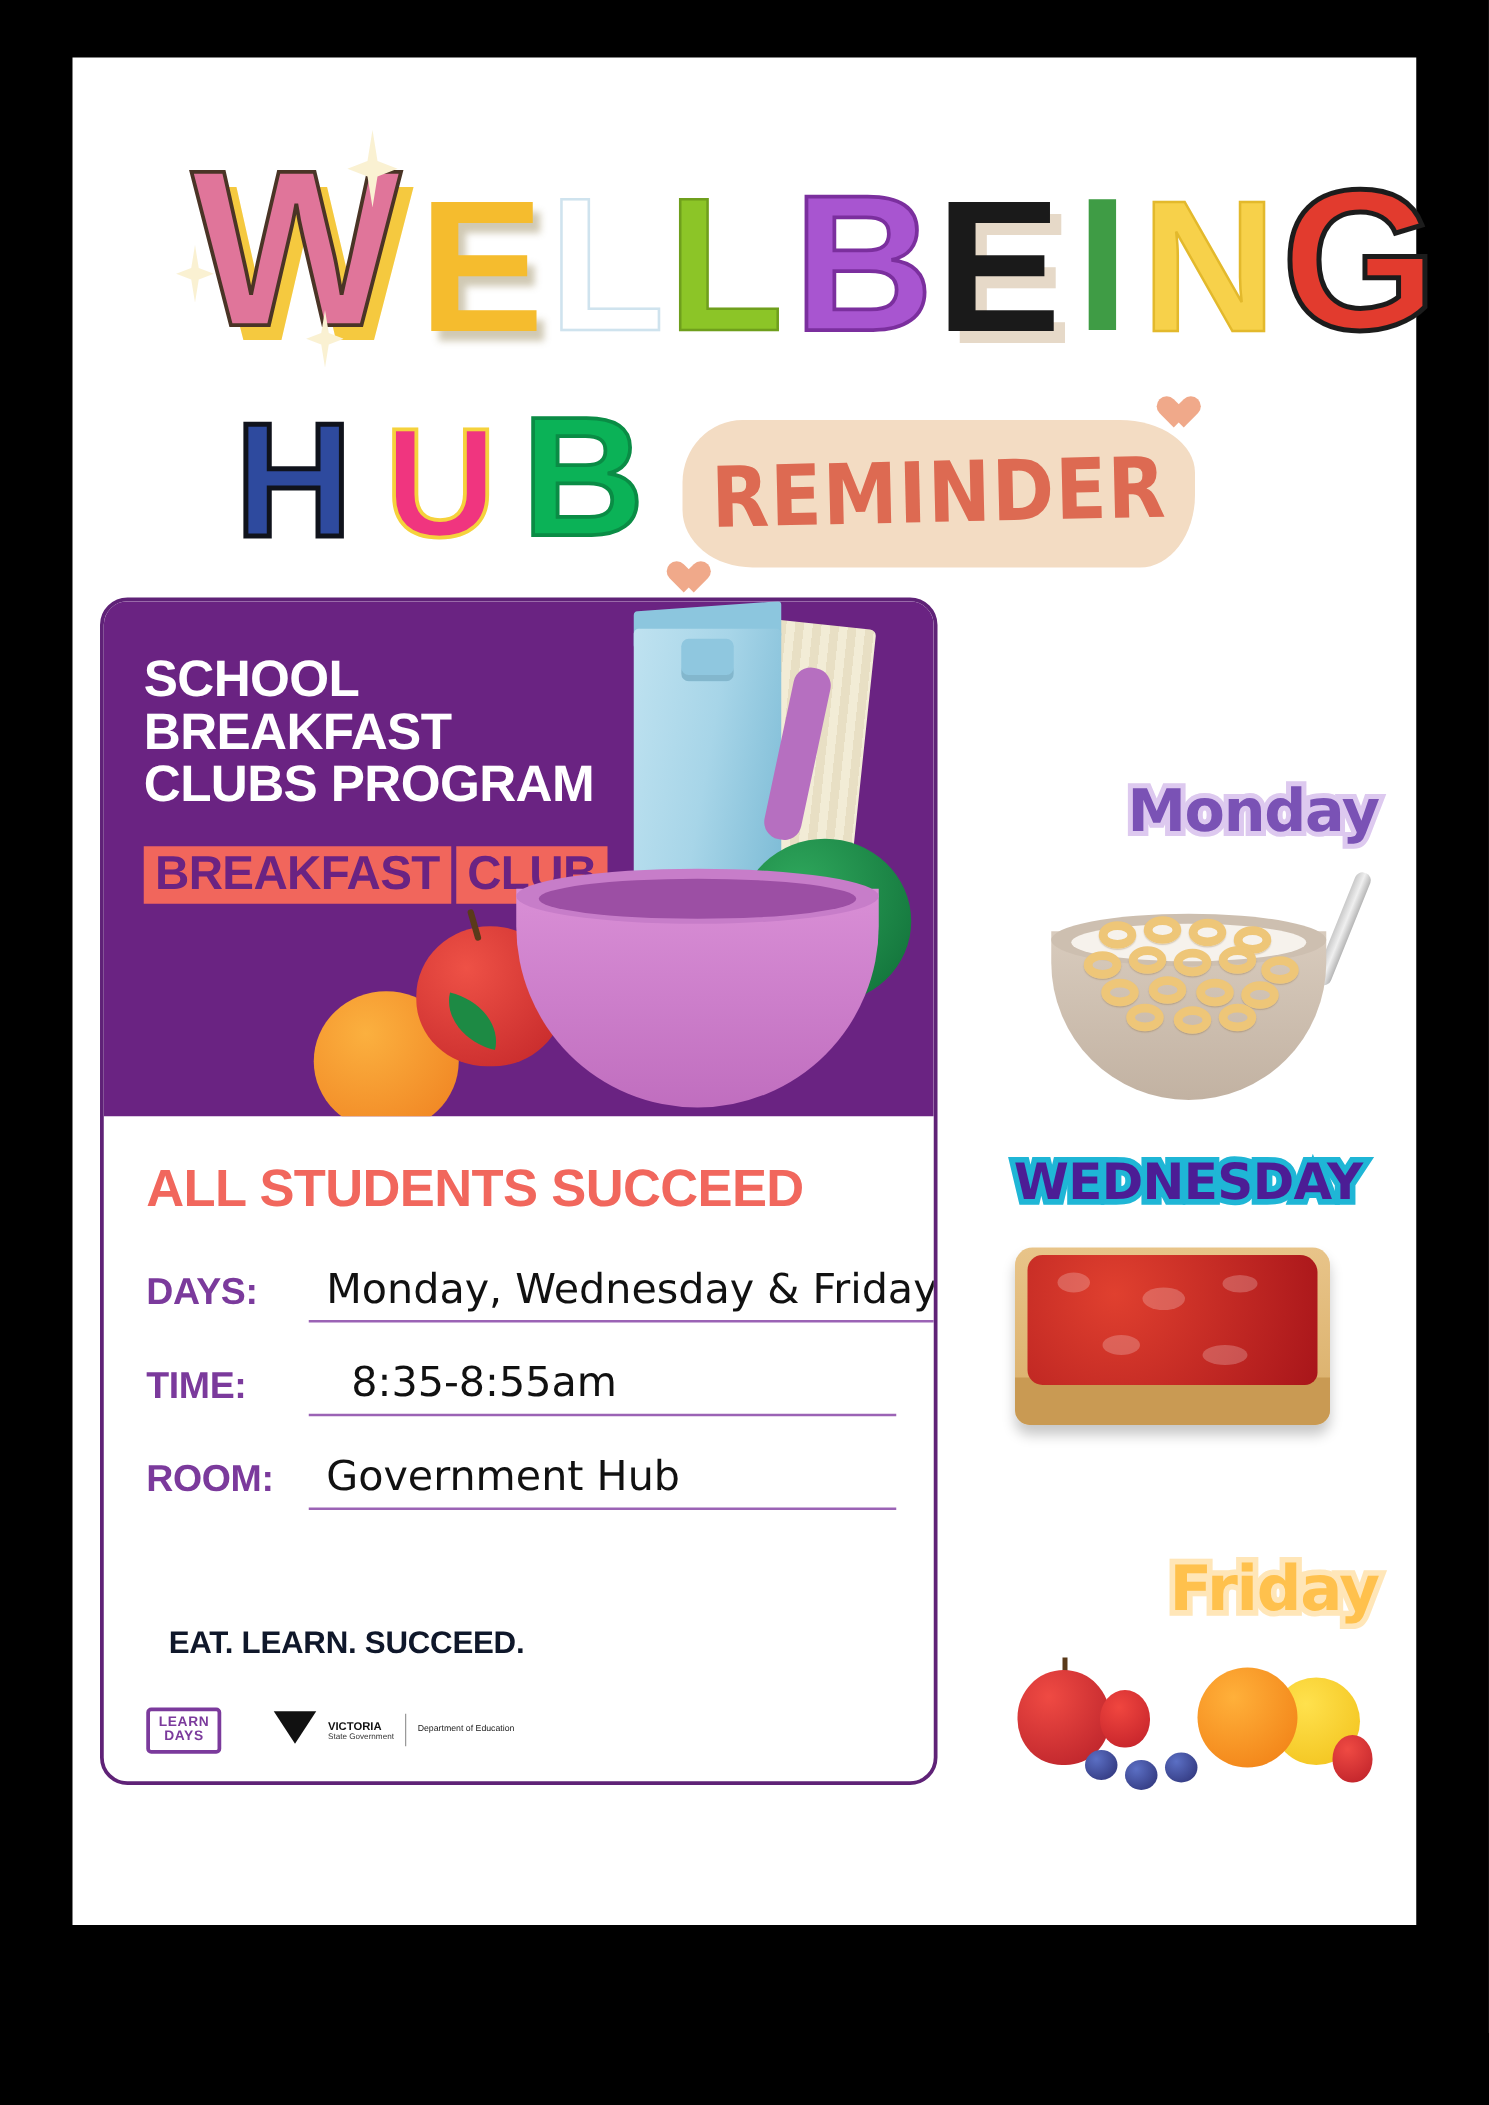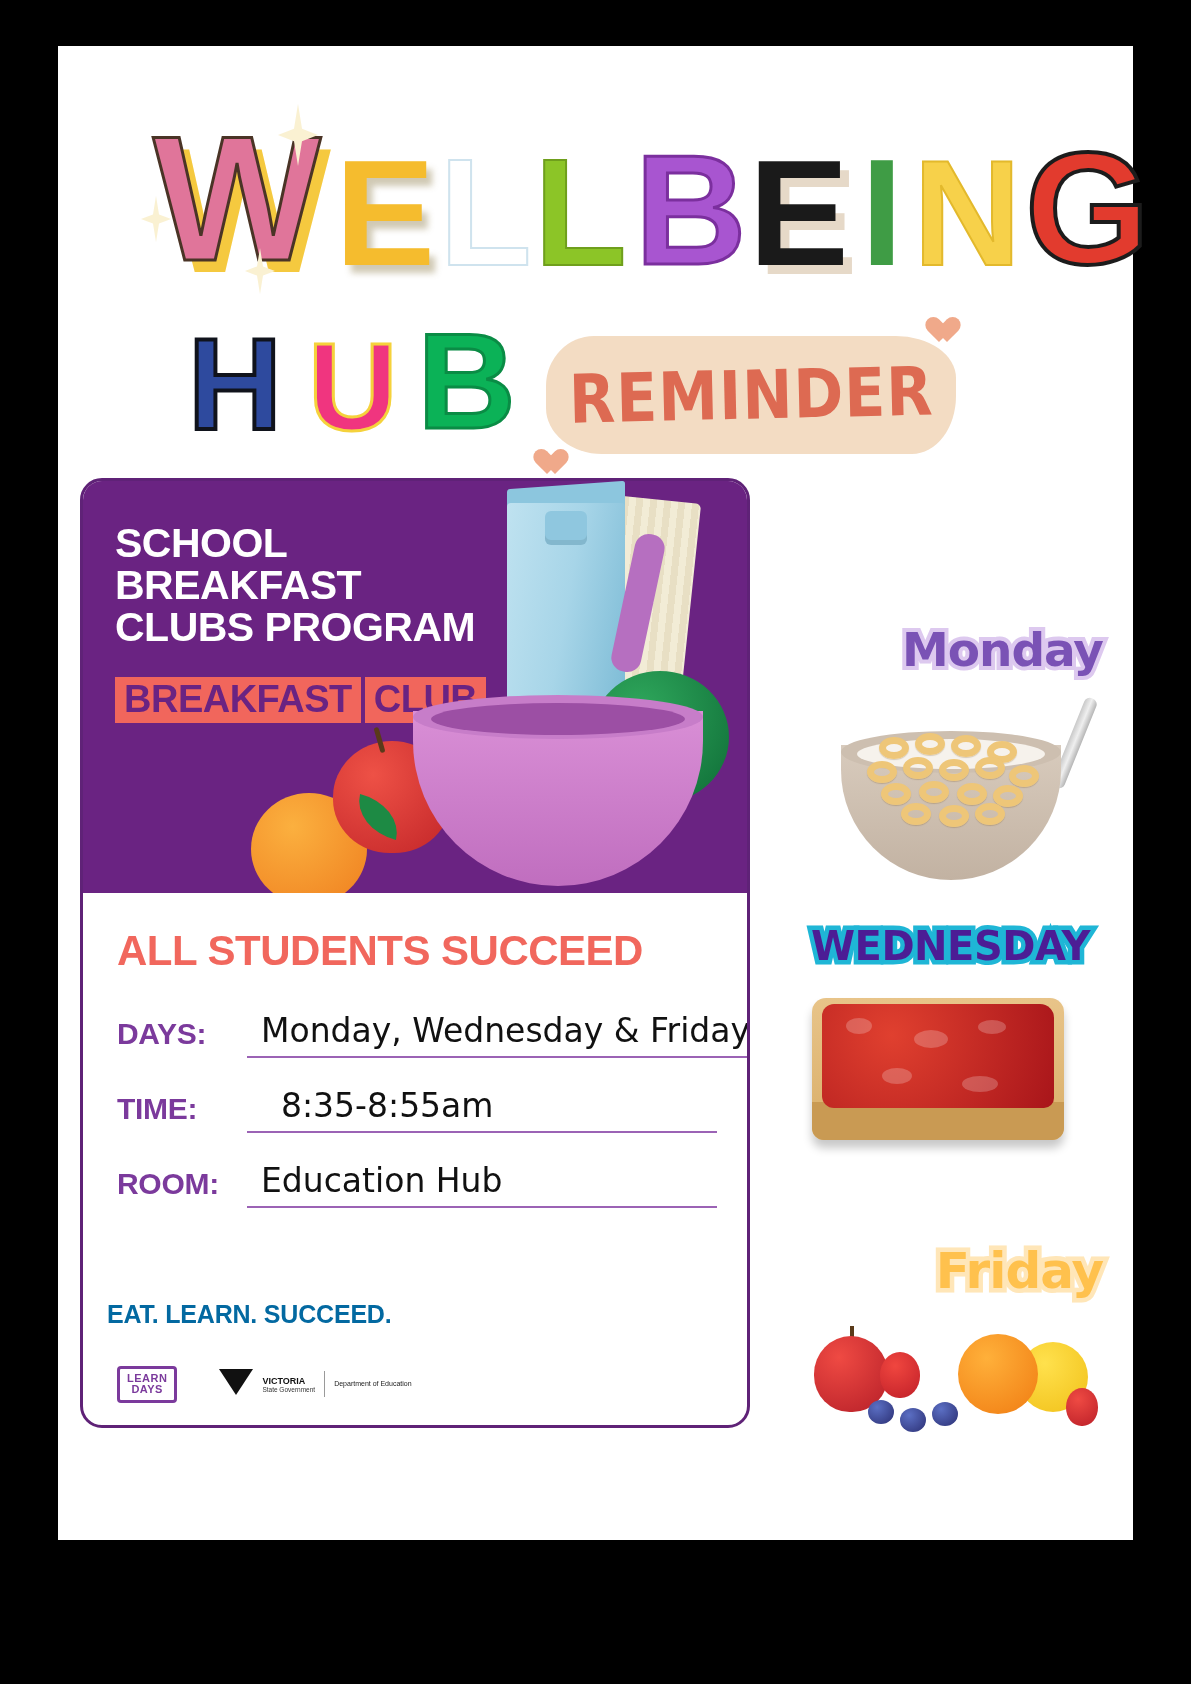--- a/index.html
+++ b/index.html
@@ -185,22 +185,22 @@
     width: 130px; flex: 0 0 130px; padding-bottom: 2px;
     font-family: "Liberation Sans", sans-serif;
   }
   .field-value {
     flex: 1; border-bottom: 2px solid #9b63b5;
     color: #111111; font-size: 33px; padding: 0 0 6px 14px;
     font-family: "DejaVu Sans", sans-serif; white-space: nowrap;
   }
   .field-value.indent { padding-left: 34px; }
   #eat-learn {
-    position: absolute; left: 24px; bottom: 96px;
-    color: #0369a1; font-weight: 900; font-size: 25px; letter-spacing: -0.2px;
+    position: absolute; left: 52px; bottom: 96px;
+    color: #0f172a; font-weight: 900; font-size: 25px; letter-spacing: -0.2px;
     font-family: "Liberation Sans", sans-serif;
   }
   #logos { position: absolute; left: 34px; bottom: 22px; display: flex; align-items: center; gap: 42px; }
   #foodbank-logo {
     border: 3px solid #7b3a9c; border-radius: 4px; padding: 4px 7px;
     color: #7b3a9c; font-weight: 900; font-size: 11px; line-height: 1.05;
     text-align: center; letter-spacing: .5px; position: relative;
   }
   #vic-logo { display: flex; align-items: center; gap: 9px; }
   #vic-mark { position: relative; width: 34px; height: 34px; }
@@ -392,21 +392,21 @@
         <span class="field-value">Monday, Wednesday &amp; Friday</span>
       </div>
 
       <div class="field-row">
         <span class="field-label">TIME:</span>
         <span class="field-value indent">8:35-8:55am</span>
       </div>
 
       <div class="field-row">
         <span class="field-label">ROOM:</span>
-        <span class="field-value">Education Hub</span>
+        <span class="field-value">Government Hub</span>
       </div>
 
       <div id="eat-learn">EAT. LEARN. SUCCEED.</div>
 
       <div id="logos">
         <div id="foodbank-logo">
           <div>LEARN</div>
           <div>DAYS</div>
         </div>
         <div id="vic-logo">

